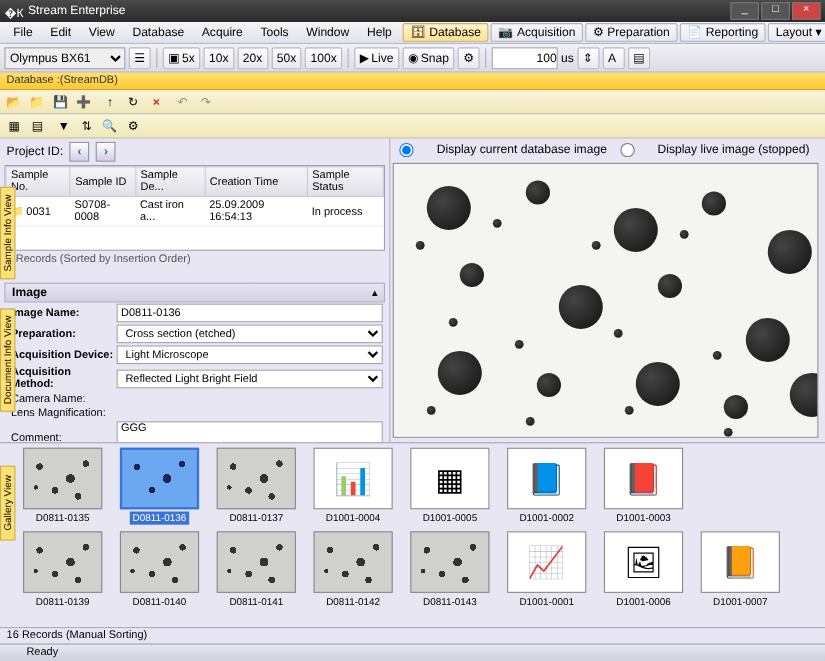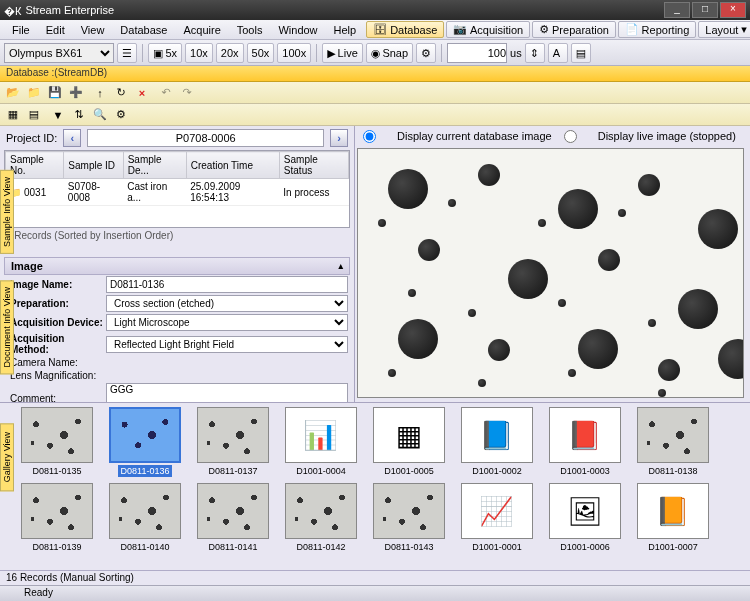--- a/index.html
+++ b/index.html
@@ -171,21 +171,20 @@
   <span class="ibtn">⇅</span>
   <span class="ibtn">🔍</span>
   <span class="ibtn">⚙</span>
 </div>
 
 <div class="main">
   <div class="leftpanel">
     <div class="projectbar">
       <span>Project ID:</span>
       <div class="navbtn">‹</div>
-      <input value="P0708-0006" style="">
       <div class="navbtn">›</div>
     </div>
 
     <div class="leftpanel-wrap">
       <div class="sidebartab" style="top:20px">Sample Info View</div>
       <div class="sidebartab" style="top:130px">Document Info View</div>
 
       <div class="samplegrid">
         <table>
           <thead>
@@ -342,24 +341,20 @@
           <span class="fileicon">📘</span>
         </div>
         <div class="cap">D1001-0002</div>
       </div>
       <div class="gitem">
         <div class="thumb" style="background: rgb(255, 255, 255);">
           <span class="fileicon">📕</span>
         </div>
         <div class="cap">D1001-0003</div>
       </div>
-      <div class="gitem">
-        <div class="thumb micro-thumb"></div>
-        <div class="cap">D0811-0138</div>
-      </div>
     </div>
   <div class="grow" id="grow2">
       <div class="gitem">
         <div class="thumb micro-thumb"></div>
         <div class="cap">D0811-0139</div>
       </div>
       <div class="gitem">
         <div class="thumb micro-thumb"></div>
         <div class="cap">D0811-0140</div>
       </div>

